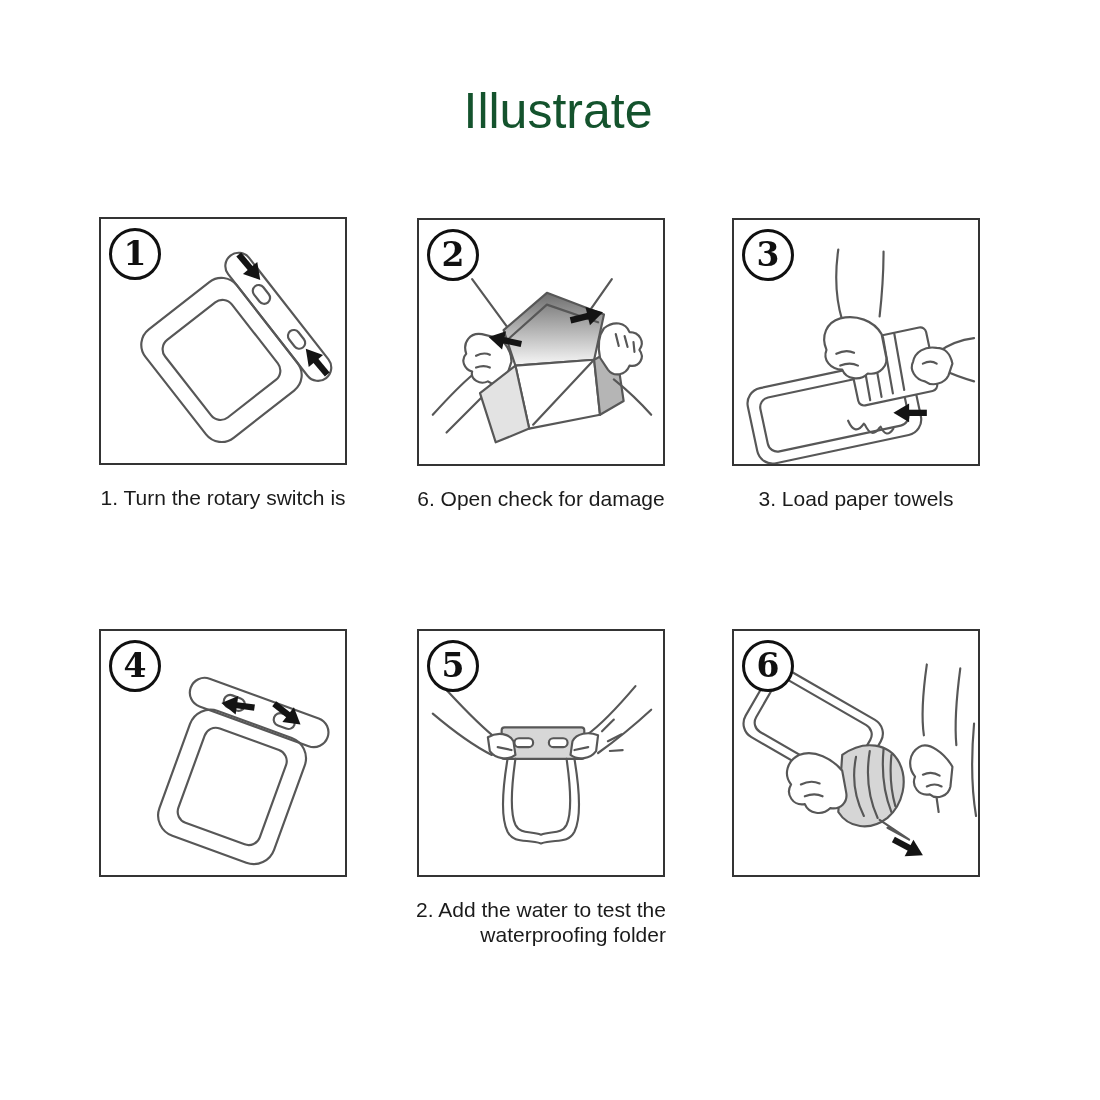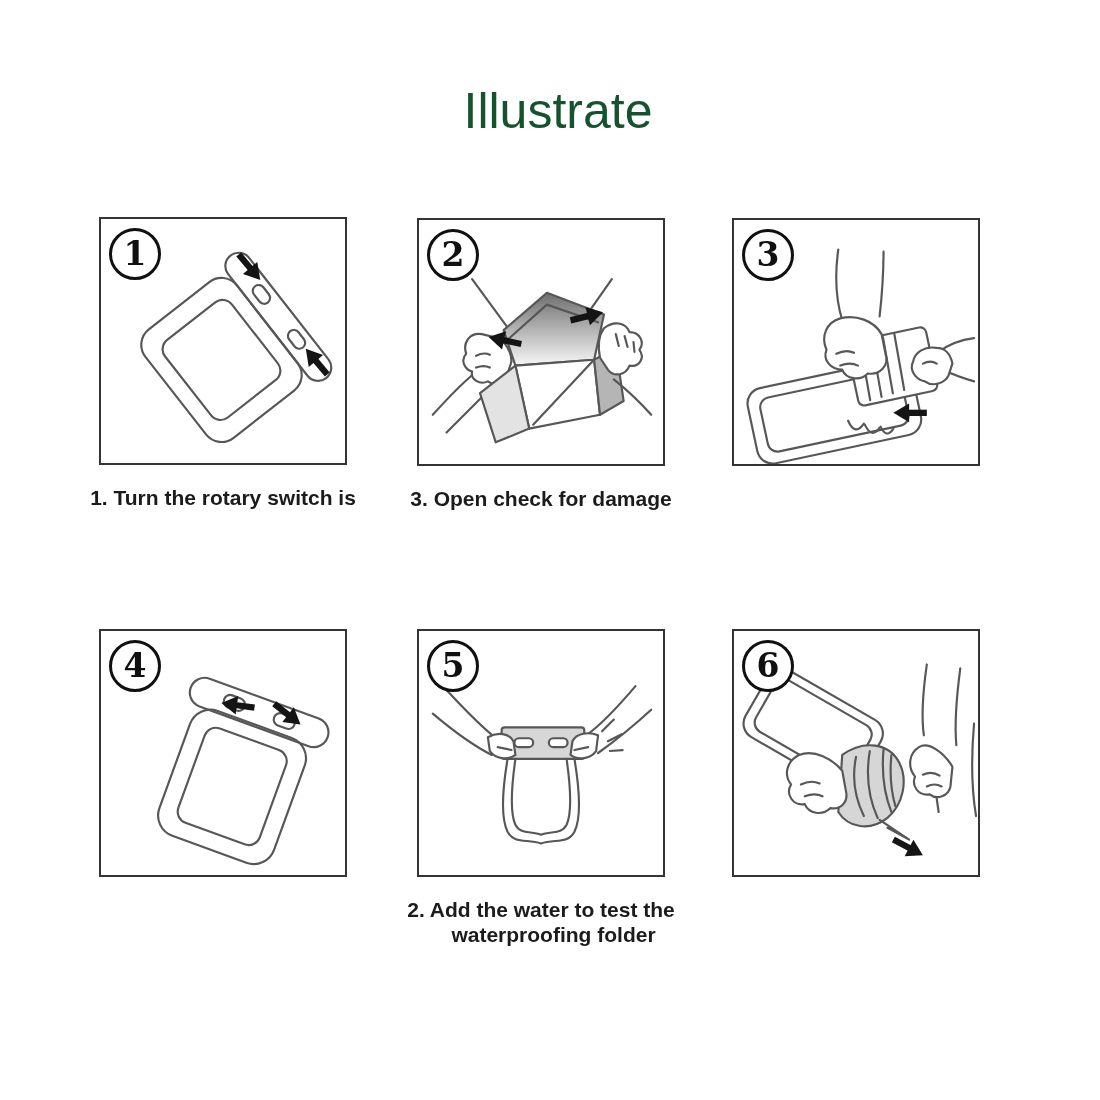--- a/index.html
+++ b/index.html
@@ -23,21 +23,21 @@
   }
   .badge-num {
     font-family:"DejaVu Serif", serif; font-weight:700; font-size:33px;
     color:#101010; line-height:1; transform:translateY(-1px);
   }
   .fig { position:absolute; left:0; top:0; width:244px; height:244px; }
   .caption {
     position:absolute; top:268px; left:-40px; width:328px;
     text-align:center; color:#1b1b1b;
   }
-  .cap-inner { display:inline-block; text-align:center;font-weight:bold; }
+  .cap-inner { display:inline-block; text-align:right; }
   .cap-line { font-size:21px; line-height:25px; white-space:nowrap; }
   .cap-indent { padding-left:25px; }
   
   .ln, .ln path, .ln rect { fill:none; stroke:#575757; stroke-width:2.2px; stroke-linecap:round; stroke-linejoin:round; }
   .ln .fillw { fill:#ffffff; }
   .lns path, .lns rect { stroke:#575757; stroke-width:2.2px; stroke-linecap:round; stroke-linejoin:round; }
   .arr { fill:#141414; stroke:none; }
 </style>
 </head>
 <body>
@@ -117,21 +117,21 @@
             <polygon points="18,-9.5 34,0 18,9.5"></polygon>
         </g>
         <g class="arr" transform="translate(154 102) rotate(-14)">
           <rect x="0" y="-3.2" width="20" height="6.4"></rect>
             <polygon points="18,-9.5 34,0 18,9.5"></polygon>
         </g>
       </svg>
     </div>
     <div class="caption">
       <div class="cap-inner">
-        <div class="cap-line">3. Open check for damage</div>
+        <div class="cap-line">6. Open check for damage</div>
         <div class="cap-line cap-indent"></div>
       </div>
     </div>
   </section>
 
   <section class="panel" style="left:732px; top:218px;">
     <div class="box">
       <div class="badge">
         <span class="badge-num">3</span>
       </div>
@@ -163,20 +163,26 @@
         <g class="ln">
           <path d="M 116,204 q 7,16 16,3"></path>
             <path d="M 133,208 q 7,15 15,3"></path>
             <path d="M 149,210 q 6,13 13,2"></path>
         </g>
         <g class="arr" transform="translate(196 196) rotate(180)">
           <rect x="0" y="-3.2" width="20" height="6.4"></rect>
             <polygon points="18,-9.5 34,0 18,9.5"></polygon>
         </g>
       </svg>
+    </div>
+    <div class="caption">
+      <div class="cap-inner">
+        <div class="cap-line">3. Load paper towels</div>
+        <div class="cap-line cap-indent"></div>
+      </div>
     </div>
   </section>
 
   <section class="panel" style="left:99px; top:629px;">
     <div class="box">
       <div class="badge">
         <span class="badge-num">4</span>
       </div>
       <svg class="fig" viewBox="0 0 248 248">
         <g class="ln" transform="rotate(20 132 150)">

